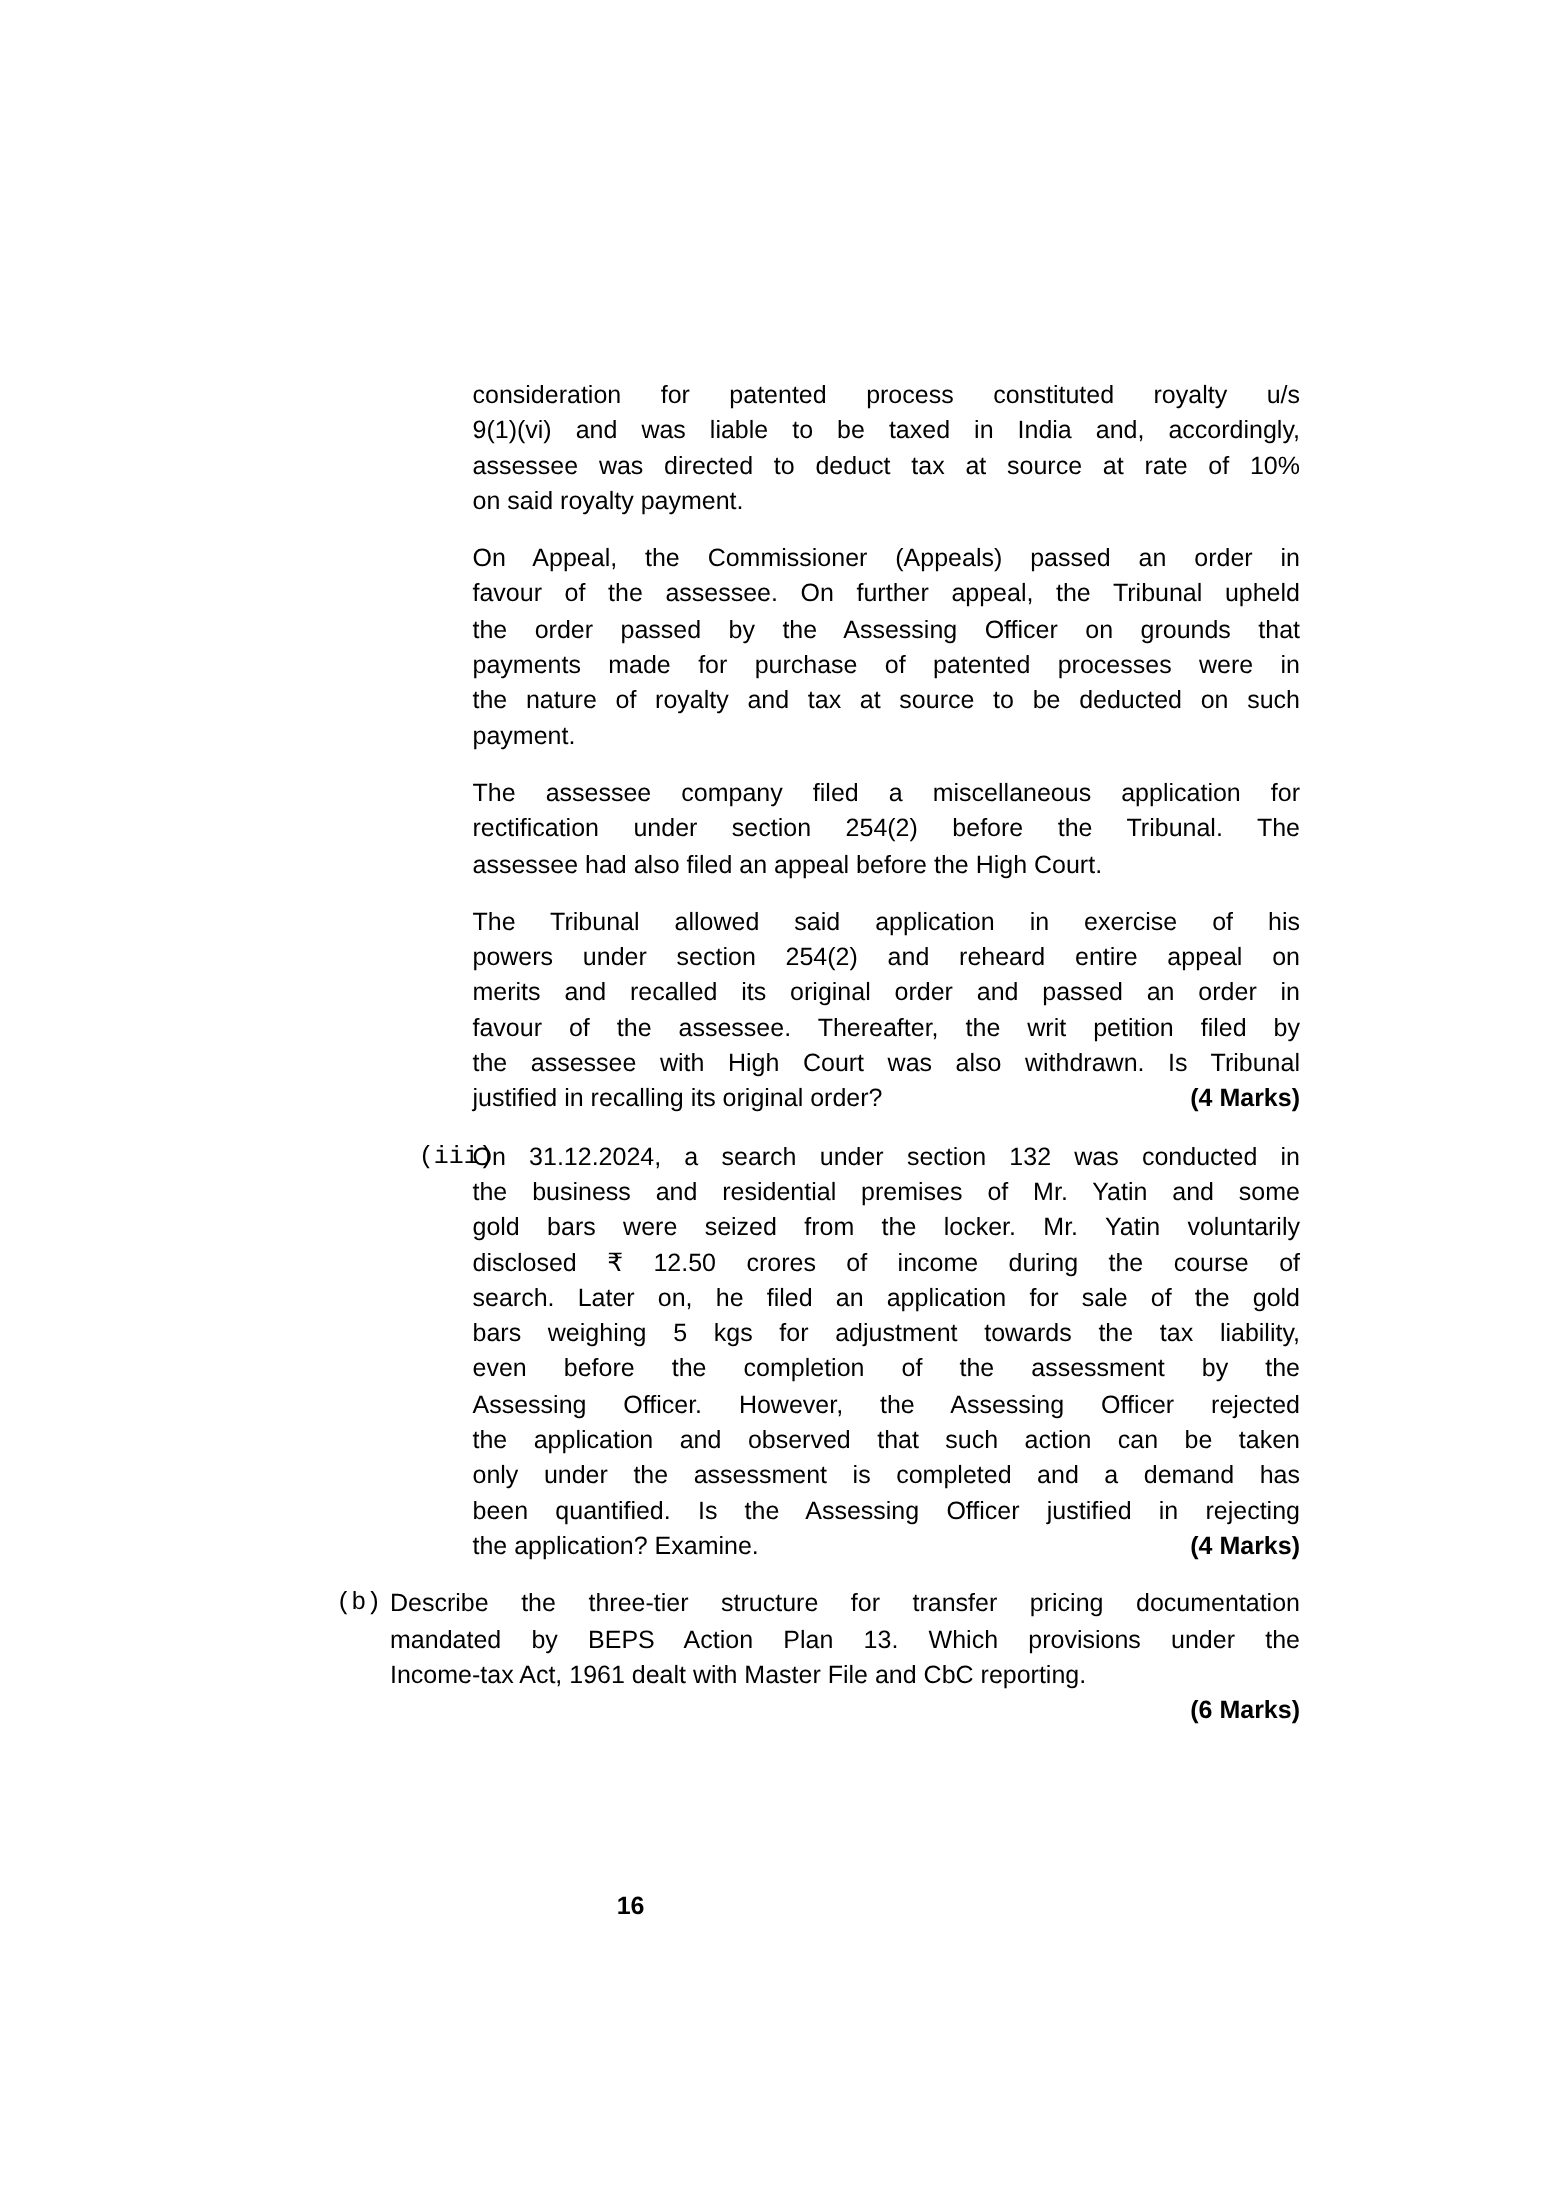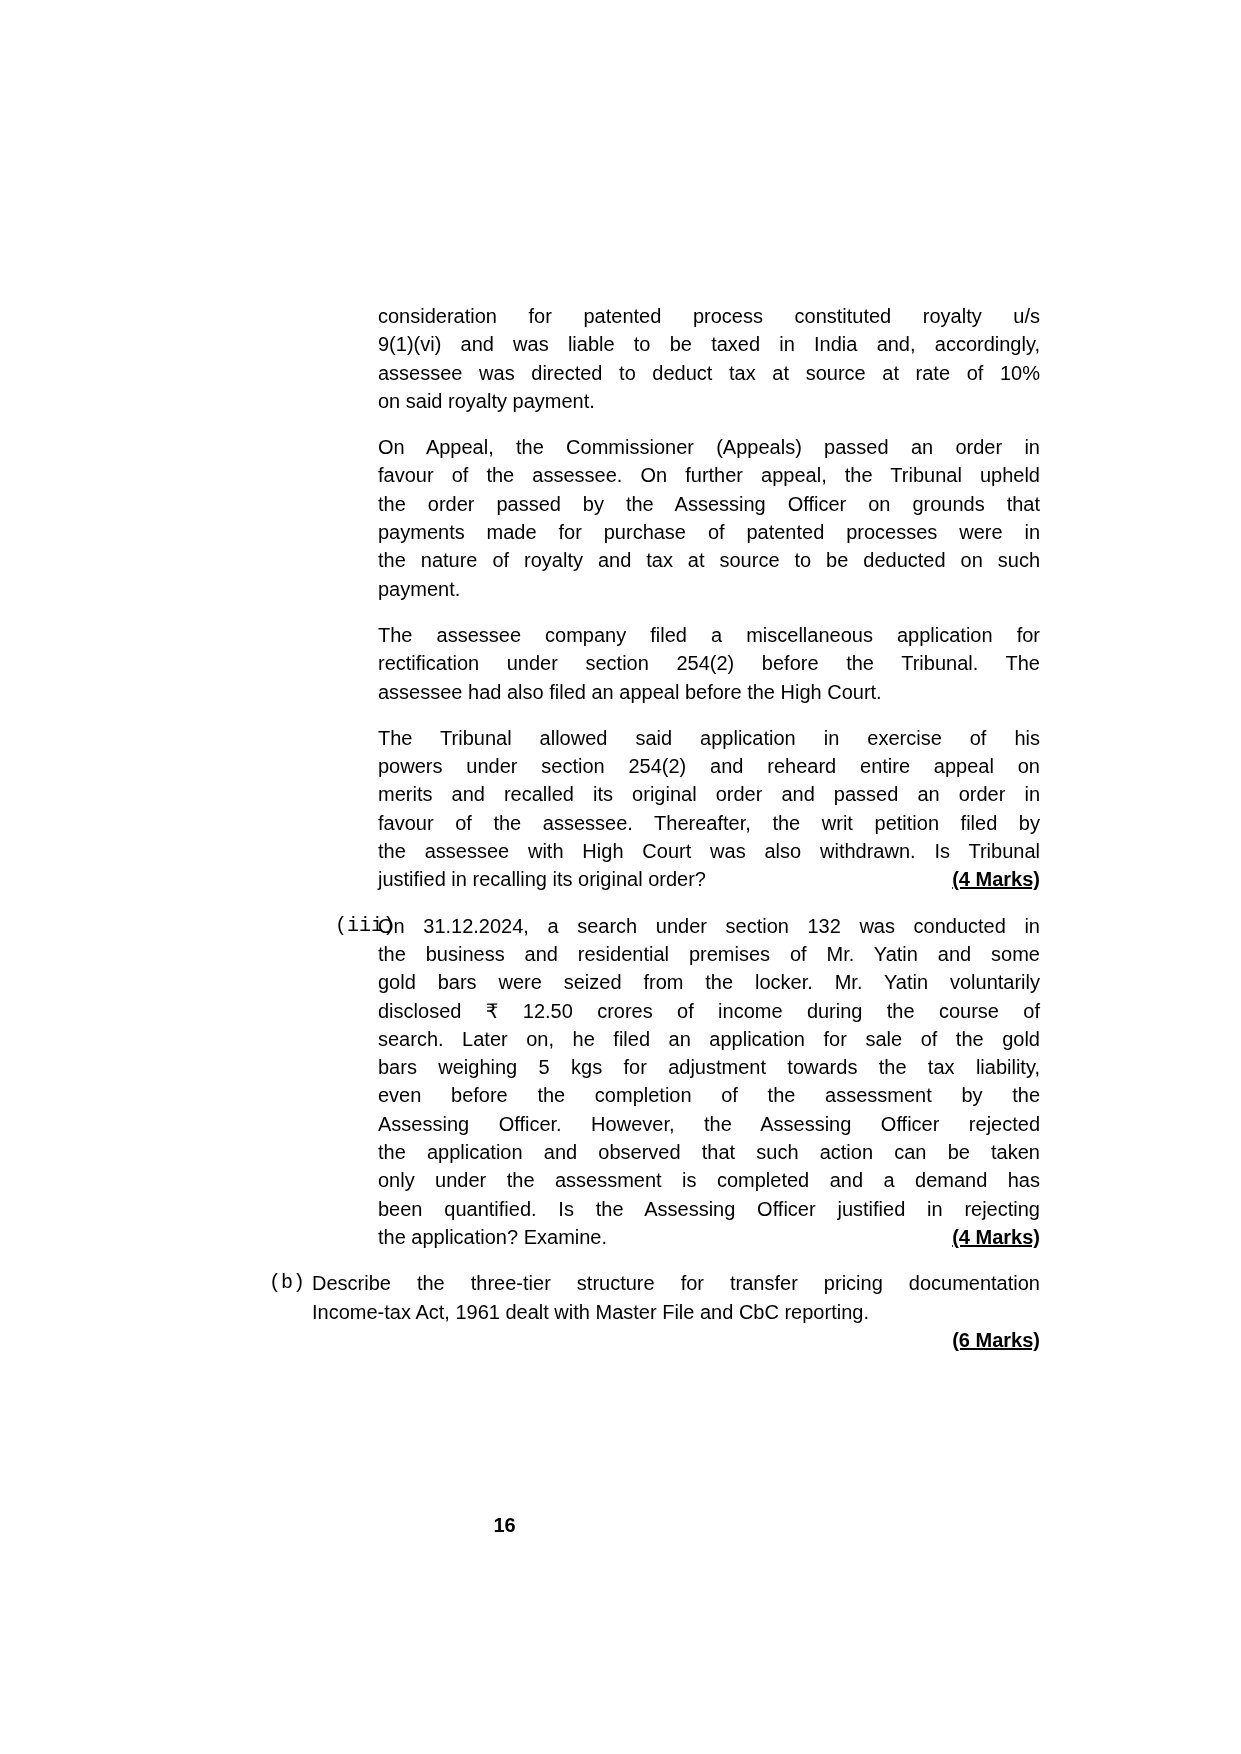--- a/index.html
+++ b/index.html
@@ -36,21 +36,20 @@
     display: flex;
     justify-content: space-between;
     align-items: baseline;
   }
   .lastline .txt {
     text-align: left;
   }
   .marks {
     font-weight: bold;
     white-space: nowrap;
-    text-decoration: underline;
   }
   .item {
     position: relative;
   }
   .item-label {
     position: absolute;
     left: -43px;
     top: 0;
     font-family: Liberation Mono, monospace;
   }
@@ -145,20 +144,21 @@
     <div class="lastline">
       <span class="txt">the application? Examine.</span>
       <span class="marks">(4 Marks)</span>
     </div>
   </div>
 
   <div class="para item item-b">
     <span class="item-label">(b)</span>
     <div>
         <div class="jline">Describe the three-tier structure for transfer pricing documentation</div>
+        <div class="jline">mandated by BEPS Action Plan 13. Which provisions under the</div>
       </div>
     <div class="lastline">
       <span class="txt">Income-tax Act, 1961 dealt with Master File and CbC reporting.</span>
     </div>
     <div class="marks-line">
       <span class="marks">(6 Marks)</span>
     </div>
   </div>
 
 </div>

